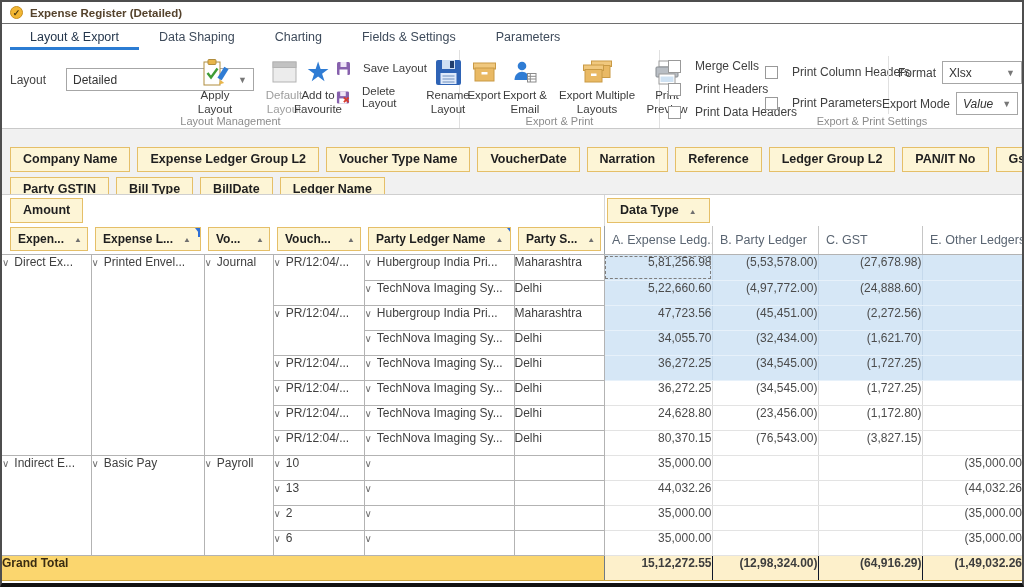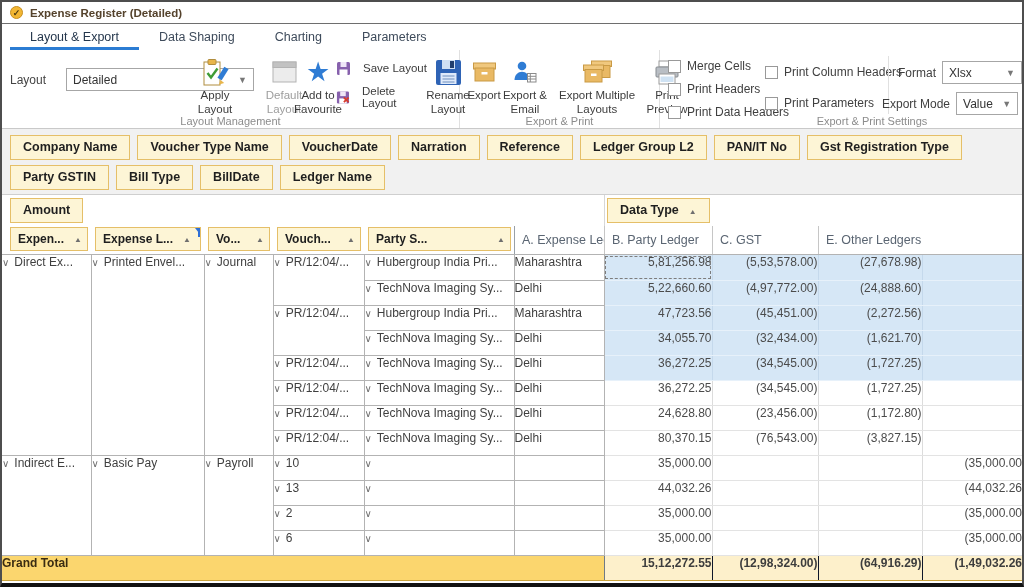--- a/index.html
+++ b/index.html
@@ -31,27 +31,27 @@
   .dd{border:1px solid #a6a6a6;height:23px;background:#fff;display:flex;align-items:center;
     justify-content:space-between;padding:0 6px;font-size:12px;color:#333;}
   .dd .arr{color:#777;font-size:9px;margin-left:8px;}
   .bigbtn{position:absolute;top:5px;text-align:center;font-size:11.5px;line-height:1.18;color:#3c3c3c;cursor:default;}
   .bigbtn .ic{height:34px;display:flex;align-items:center;justify-content:center;}
   .bigbtn.disabled{color:#9d9d9d;}
   .smallstack{position:absolute;left:334px;top:8px;width:92px;font-size:11.5px;color:#3c3c3c;}
   .smallbtn{display:flex;align-items:center;gap:12px;height:20px;margin-bottom:9px;}
   .star{font-size:27px;color:#2f7cd4;line-height:26px;}
   .cbcol{position:absolute;font-size:12px;color:#3f3f3f;}
-  .cbrow{display:flex;align-items:center;gap:6px;margin-bottom:9px;height:14px;}
+  .cbrow{display:flex;align-items:center;gap:14px;margin-bottom:9px;height:14px;}
   .cb{width:13px;height:13px;border:1px solid #999;background:#fff;flex:none;}
   .fmtrow{position:absolute;display:flex;align-items:center;font-size:12px;color:#3f3f3f;}
   .vsep{position:absolute;top:6px;bottom:14px;width:1px;background:#e0e0e0;}
 
   
-  .filterarea{height:66px;background:#f1f1f1;border-bottom:1px solid #cfcfcf;padding:6px 0 0 8px;overflow:hidden;}
+  .filterarea{height:66px;background:#f1f1f1;border-bottom:1px solid #cfcfcf;padding:18px 0 0 8px;overflow:hidden;}
   .chiprow{display:flex;gap:7px;margin-bottom:5px;white-space:nowrap;}
   .chip{background:#fdf5d6;border:1px solid #e5bf68;height:25px;line-height:23px;
     padding:0 12px;font-size:12.5px;font-weight:700;color:#1f1f1f;flex:none;}
 
   
   .headband{position:relative;height:31px;background:#fff;}
   .headband .chip{position:absolute;top:3px;}
   .vline602{position:absolute;left:602px;top:0;bottom:0;width:1px;background:#d7d7d7;}
   .sort{display:inline-block;font-size:8px;color:#6f6f6f;transform:scaleY(.85);margin-left:10px;}
   .funnel{display:inline-block;width:9px;height:10px;position:relative;top:-6px;margin-left:4px;}
@@ -95,20 +95,21 @@
 
   <div class="titlebar">
     <div class="appicon">✓</div>
     <div class="apptitle">Expense Register (Detailed)</div>
   </div>
 
   <div class="tabbar">
     <div class="tab active">Layout &amp; Export</div>
     <div class="tab">Data Shaping</div>
     <div class="tab">Charting</div>
+    <div class="tab">Fields &amp; Settings</div>
     <div class="tab">Parameters</div>
   </div>
 
   <div class="ribbon">
 
     <div class="rgroup g1">
       <div class="layoutrow">
         <span class="lab">Layout</span>
         <div class="dd" style="width:188px;">
           <span>Detailed</span>
@@ -253,32 +254,33 @@
       <div class="vsep" style="left:228px;"></div>
       <div class="fmtrow" style="left:238px;top:11px;">
         <span style="margin-right:6px;">Format</span>
         <div class="dd" style="width:80px;">
           <span>Xlsx</span>
           <span class="arr">▼</span>
         </div>
       </div>
       <div class="fmtrow" style="left:222px;top:42px;">
         <span style="margin-right:6px;">Export Mode</span>
-        <div class="dd" style="width:62px;">
+        <div class="dd" style="width:62px;font-style:italic;">
           <span>Value</span>
           <span class="arr">▼</span>
         </div>
       </div>
       <div class="gcap" style="left:60px;">Export &amp; Print Settings</div>
     </div>
   </div>
 
   <div class="filterarea">
     <div class="chiprow">
       <div class="chip">Company Name</div>
+      <div class="chip">Expense Ledger Group L2</div>
       <div class="chip">Voucher Type Name</div>
       <div class="chip">VoucherDate</div>
       <div class="chip">Narration</div>
       <div class="chip">Reference</div>
       <div class="chip">Ledger Group L2</div>
       <div class="chip">PAN/IT No</div>
       <div class="chip">Gst Registration Type</div>
     </div>
     <div class="chiprow">
       <div class="chip">Party GSTIN</div>
@@ -322,20 +324,29 @@
       <span class="icons">
             <span class="sort">▲</span>
           </span>
         </div>
       </div>
     <div class="fieldcell">
         <div class="colchip">
       <span>Vouch...</span>
       <span class="icons">
             <span class="sort">▲</span>
+          </span>
+        </div>
+      </div>
+    <div class="fieldcell">
+        <div class="colchip">
+      <span>Party Ledger Name</span>
+      <span class="icons">
+            <span class="sort">▲</span>
+            <span class="funnel"></span>
           </span>
         </div>
       </div>
     <div class="fieldcell">
         <div class="colchip">
       <span>Party S...</span>
       <span class="icons">
             <span class="sort">▲</span>
           </span>
         </div>

